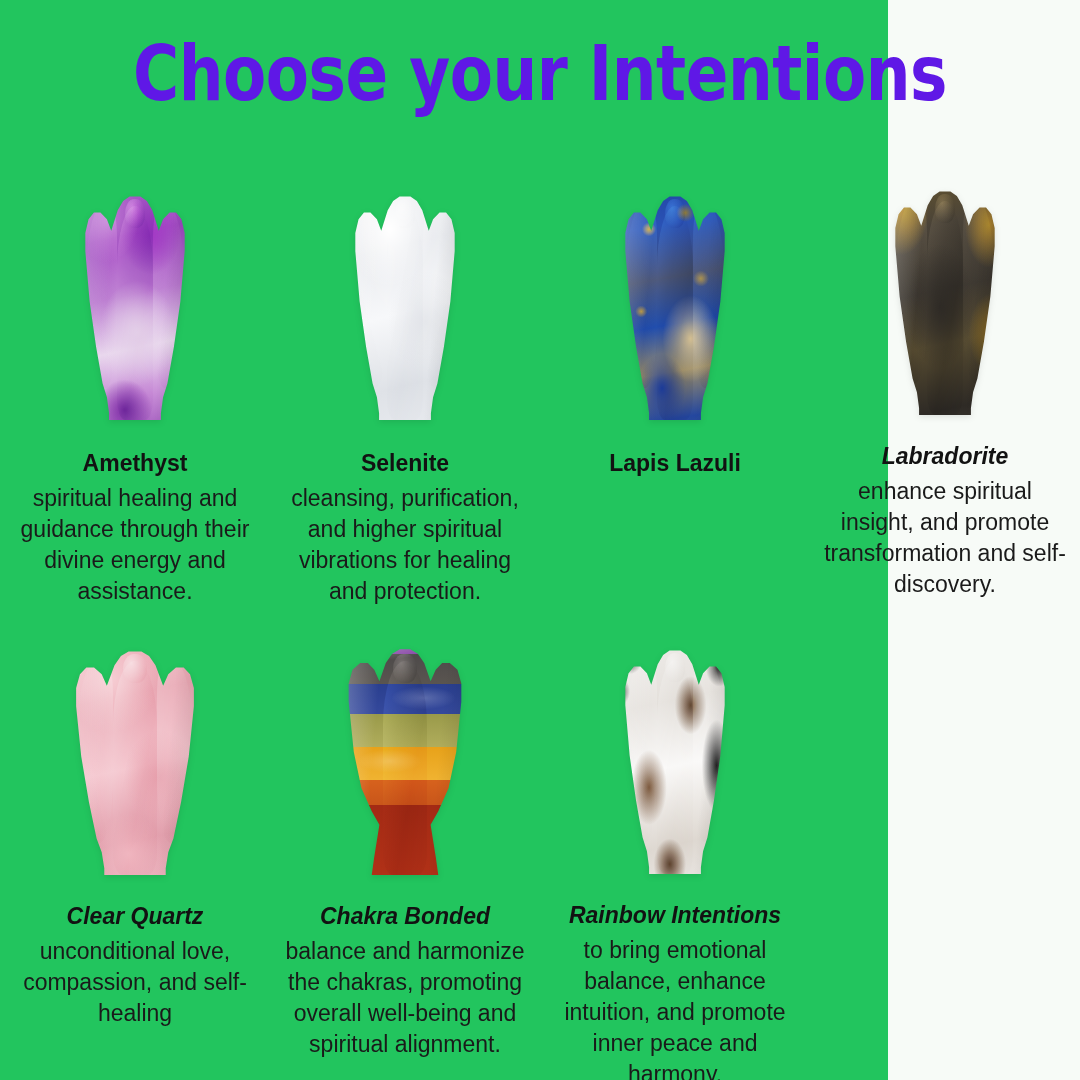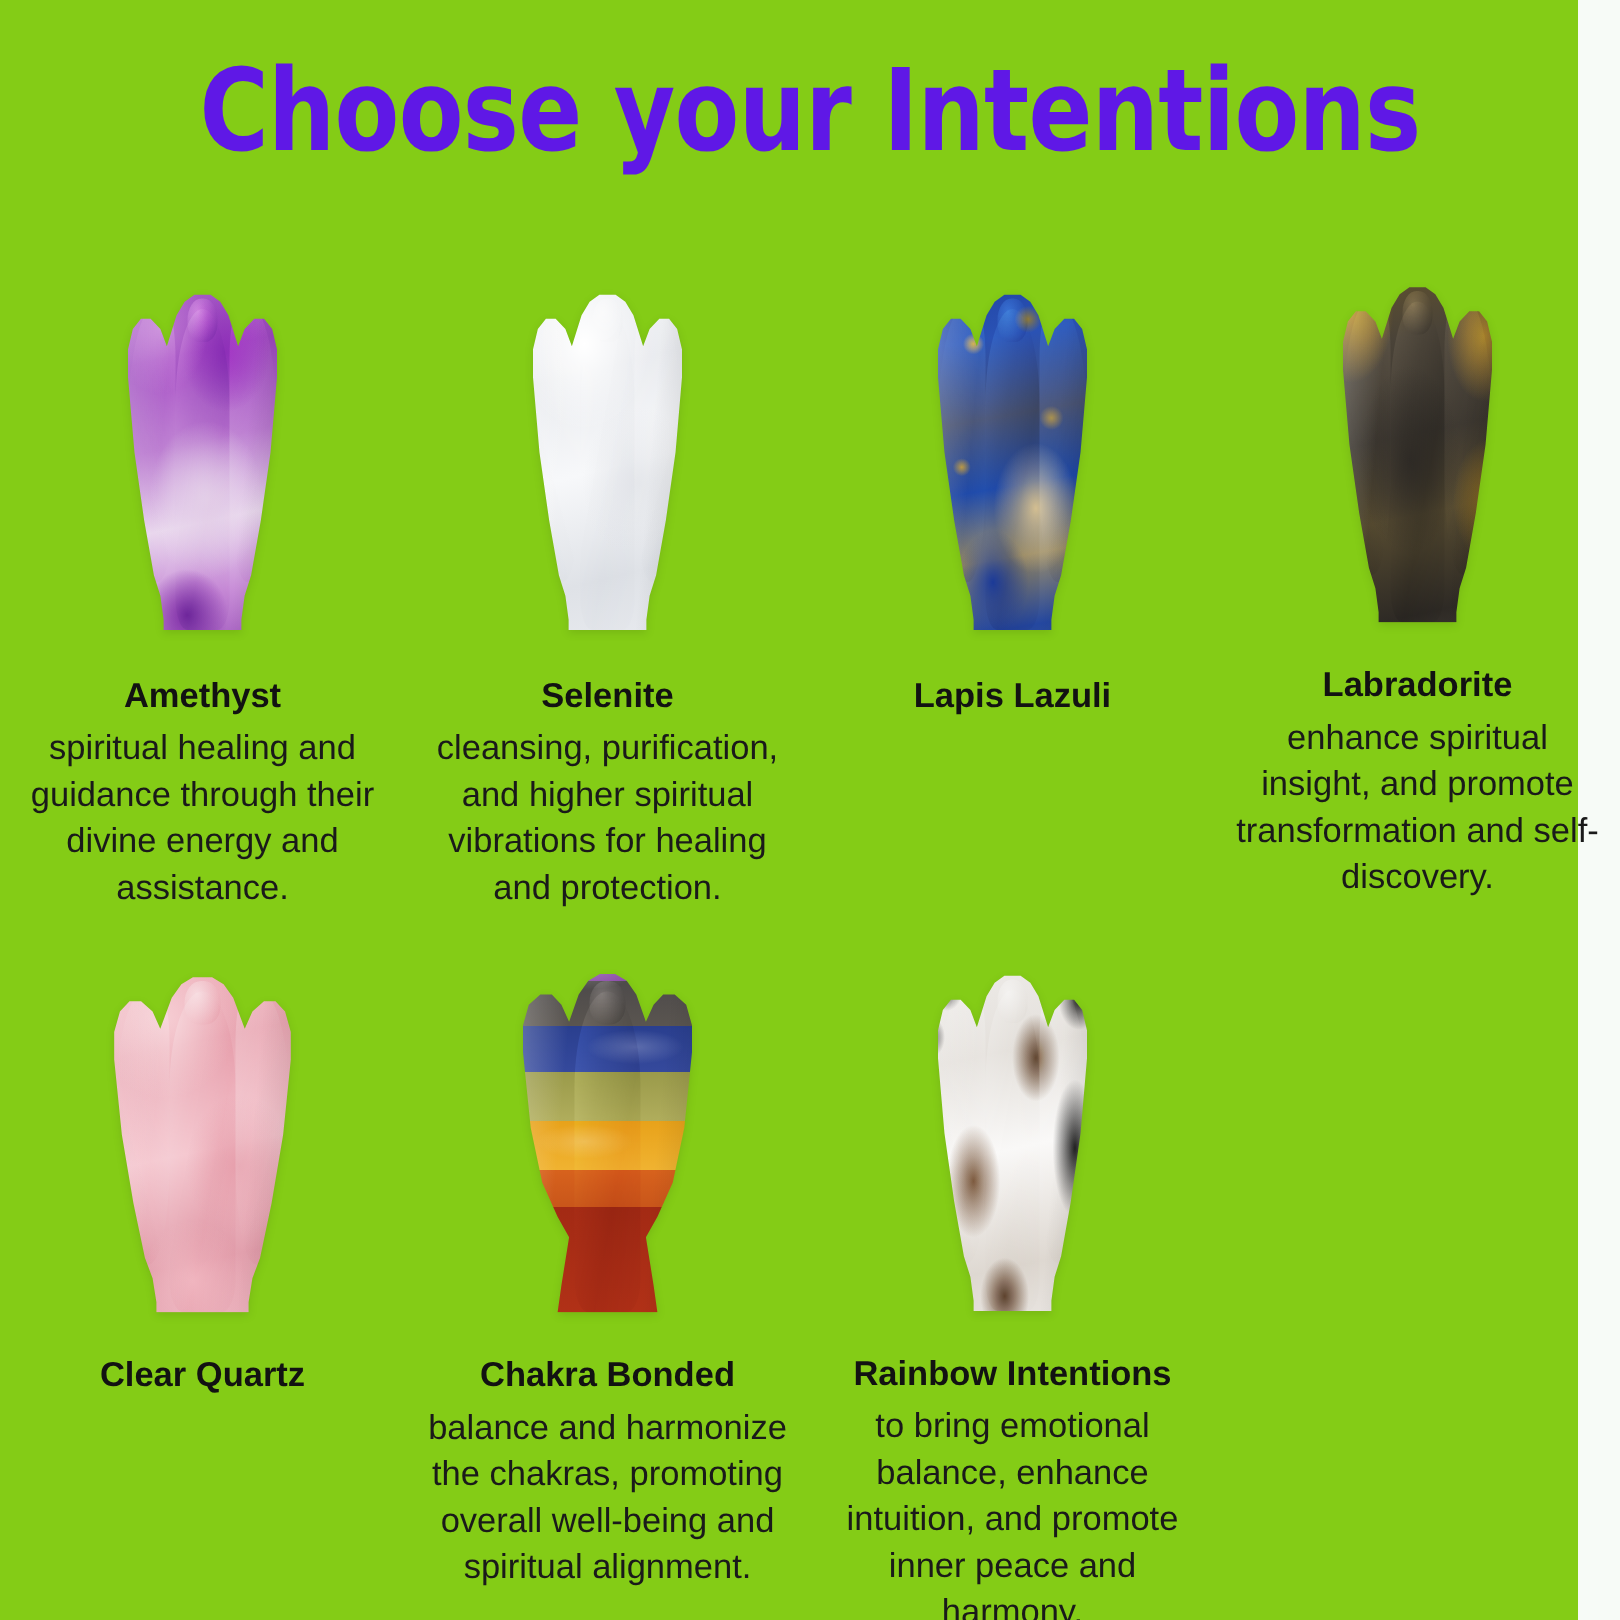--- a/index.html
+++ b/index.html
@@ -10,24 +10,24 @@
   }
 
   body {
     background: #f7fbf7;
     font-family: "Liberation Sans", sans-serif;
     overflow: hidden;
     position: relative;
   }
 
   .page {
-    width: 1052px;
+    width: 888px;
     height: 1080px;
     position: relative;
-    background: #84cc16;
+    background: #22c55e;
   }
 
   
   .page-title {
     position: absolute;
     top: 32px;
     left: 0;
     width: 1080px;
     text-align: center;
     font-size: 76px;
@@ -83,21 +83,21 @@
     font-size: 23px;
     line-height: 31px;
     color: #1a1a1a;
     text-align: center;
     margin-top: 6px;
     max-width: 250px;
   }
 
   
   .grid .row2 .fig-wrap { height: 245px; }
-  .grid .row2 .card-title { margin-top: 28px; }
+  .grid .row2 .card-title { margin-top: 28px; font-style: italic; }
 
   
   .angel {
     position: relative;
     width: 108px;
     height: 228px;
     filter: drop-shadow(0 2px 3px rgba(0,0,0,0.10));
   }
   .angel.wide { width: 128px; }
 
@@ -350,20 +350,21 @@
               <div class="tex tex-rose"></div>
               <div class="wingL"></div>
               <div class="wingR"></div>
               <div class="robe"></div>
               <div class="head"></div>
               <div class="gloss"></div>
             </div>
         </div>
       </div>
       <div class="card-title">Clear Quartz</div>
+      <div class="card-desc">unconditional love, compassion, and self-healing</div>
     </div>
 
     <div class="card row2">
       <div class="fig-wrap">
         <div class="angel wide chakra">
           <div class="body">
               <div class="tex tex-chakra"></div>
               <div class="robe"></div>
               <div class="head"></div>
               <div class="gloss"></div>

